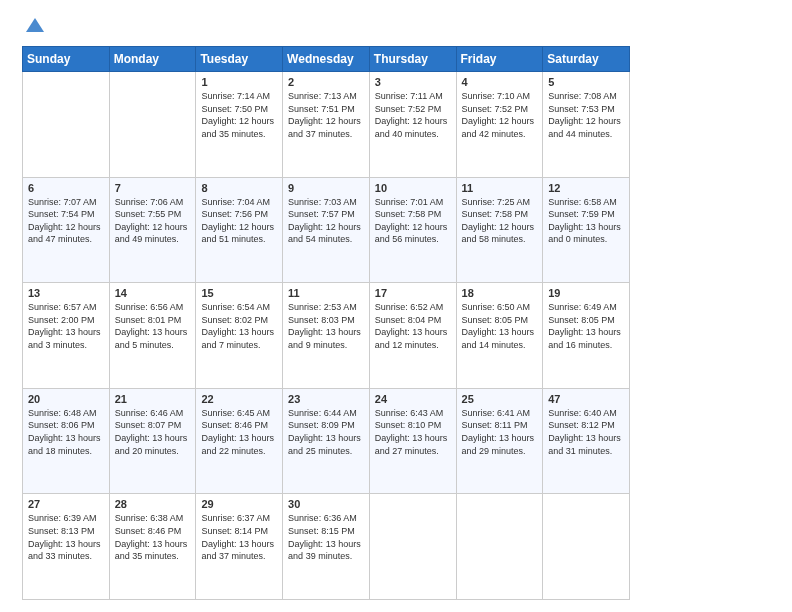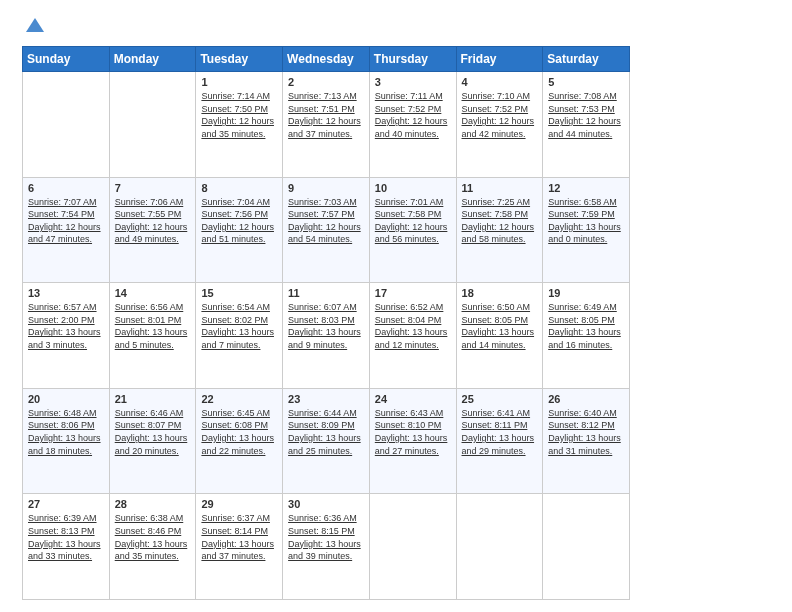--- a/index.html
+++ b/index.html
@@ -93,21 +93,20 @@
     .day-num {
       font-size: 11px;
       font-weight: bold;
       display: block;
       margin-bottom: 2px;
     }
     .day-info {
       font-size: 9px;
       line-height: 1.4;
       color: #333;
-      text-decoration: underline;
     }
     td.empty {
       background: #fff !important;
     }
   </style>
 </head>
 <body>
 
 <div class="page">
   <div class="header">
@@ -231,21 +230,21 @@
 Daylight: 13 hours and 5 minutes.</div>
           </td>
           <td>
             <span class="day-num">15</span>
             <div class="day-info">Sunrise: 6:54 AM
 Sunset: 8:02 PM
 Daylight: 13 hours and 7 minutes.</div>
           </td>
           <td>
             <span class="day-num">11</span>
-            <div class="day-info">Sunrise: 6:07 AM
+            <div class="day-info">Sunrise: 2:53 AM
 Sunset: 8:03 PM
 Daylight: 13 hours and 9 minutes.</div>
           </td>
           <td>
             <span class="day-num">17</span>
             <div class="day-info">Sunrise: 6:52 AM
 Sunset: 8:04 PM
 Daylight: 13 hours and 12 minutes.</div>
           </td>
           <td>
@@ -270,21 +269,21 @@
           </td>
           <td>
             <span class="day-num">21</span>
             <div class="day-info">Sunrise: 6:46 AM
 Sunset: 8:07 PM
 Daylight: 13 hours and 20 minutes.</div>
           </td>
           <td>
             <span class="day-num">22</span>
             <div class="day-info">Sunrise: 6:45 AM
-Sunset: 6:08 PM
+Sunset: 8:46 PM
 Daylight: 13 hours and 22 minutes.</div>
           </td>
           <td>
             <span class="day-num">23</span>
             <div class="day-info">Sunrise: 6:44 AM
 Sunset: 8:09 PM
 Daylight: 13 hours and 25 minutes.</div>
           </td>
           <td>
             <span class="day-num">24</span>
@@ -292,21 +291,21 @@
 Sunset: 8:10 PM
 Daylight: 13 hours and 27 minutes.</div>
           </td>
           <td>
             <span class="day-num">25</span>
             <div class="day-info">Sunrise: 6:41 AM
 Sunset: 8:11 PM
 Daylight: 13 hours and 29 minutes.</div>
           </td>
           <td>
-            <span class="day-num">26</span>
+            <span class="day-num">47</span>
             <div class="day-info">Sunrise: 6:40 AM
 Sunset: 8:12 PM
 Daylight: 13 hours and 31 minutes.</div>
           </td>
         </tr>
         <tr>
           <td>
             <span class="day-num">27</span>
             <div class="day-info">Sunrise: 6:39 AM
 Sunset: 8:13 PM

